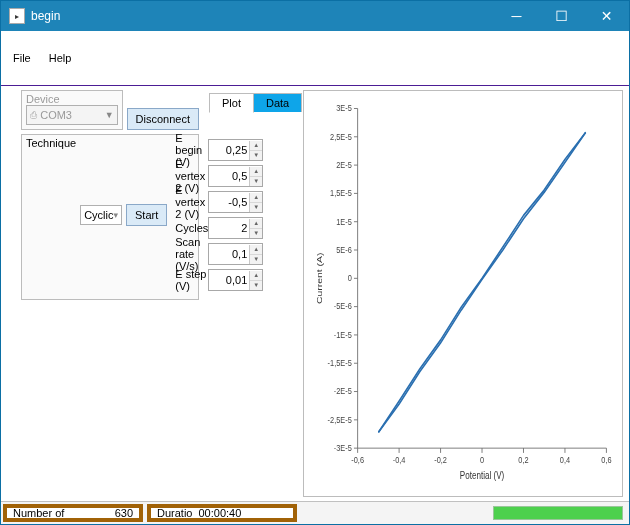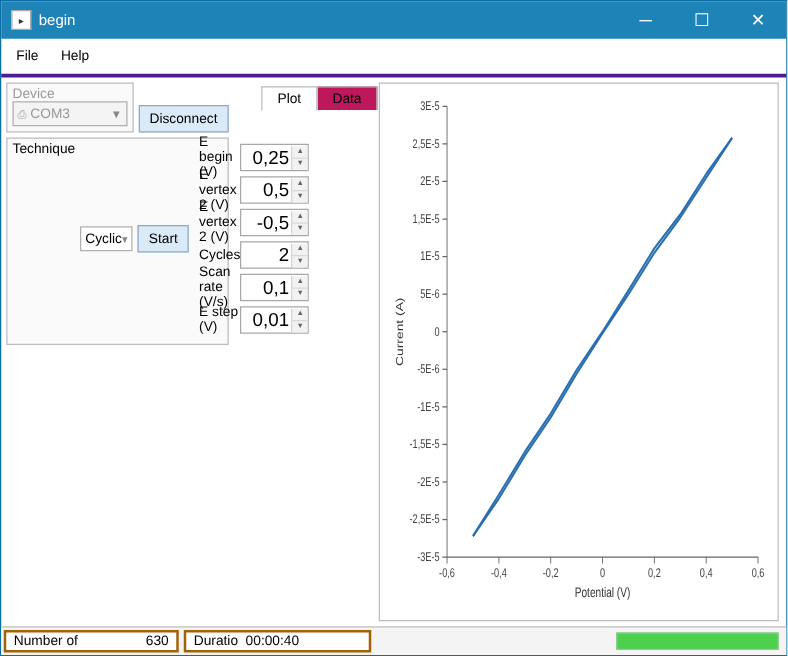--- a/index.html
+++ b/index.html
@@ -4,55 +4,55 @@
 <style>
   html,body{margin:0;padding:0;font-family:"Segoe UI",Tahoma,sans-serif;font-size:11px;color:#000;background:#fff}
   .window{width:630px;height:525px;border:1px solid #0b6fa4;box-sizing:border-box;display:flex;flex-direction:column;background:#fff}
   .titlebar{height:30px;background:#1e84b8;color:#fff;display:flex;align-items:center}
   .titlebar .appicon{width:16px;height:16px;margin:0 6px 0 8px;background:#fff;display:flex;align-items:center;justify-content:center;font-size:8px;color:#333;box-shadow:inset 0 0 0 1px #aaa}
   .titlebar .title{flex:0 0 auto;font-size:12px}
   .titlebar .spacer{flex:1}
   .winbtns{display:flex;height:100%}
   .winbtn{width:45px;display:flex;align-items:center;justify-content:center;color:#fff;font-size:14px}
   .winbtn.close{width:45px}
-  .menubar{height:22px;display:flex;align-items:center;border-bottom:3px solid #4c1d95;padding:3px 4px;gap:2px}
+  .menubar{height:22px;display:flex;align-items:center;border-bottom:1px solid #4c1d95;padding:16px 4px;gap:2px}
   .menuitem{padding:2px 8px}
-  .content{flex:1;display:flex;gap:22px;padding:4px 6px 4px 4px;box-sizing:border-box;min-height:0}
+  .content{flex:1;display:flex;gap:6px;padding:4px 6px 4px 20px;box-sizing:border-box;min-height:0}
   .leftcol{width:178px;display:flex;flex-direction:column;gap:4px}
   .panel{border:1px solid #bcbcbc;background:#fafafa;box-sizing:border-box}
   .device-panel{padding:2px 4px 4px 4px}
   .device-panel .lbl{color:#9a9a9a}
   .rowflex{display:flex;align-items:center;gap:4px}
   .combo{flex:1;height:20px;border:1px solid #b0b0b0;background:#f4f4f4;color:#9a9a9a;display:flex;align-items:center;justify-content:space-between;padding:0 3px;box-sizing:border-box}
   .combo .chev{font-size:9px;color:#888}
   .btn{height:22px;border:1px solid #8aa8c8;background:#daeaf7;padding:0 8px;display:flex;align-items:center;justify-content:center;box-sizing:border-box}
   .btn.big{min-width:62px}
   .tech-panel{padding:2px 4px 6px 4px;display:flex;flex-direction:row;gap:4px}
   .tech-panel .combo{color:#000;background:#fff}
   .paramrow{display:flex;align-items:center;height:26px}
   .paramrow .plabel{flex:1;padding-left:4px}
   .numbox{display:flex;align-items:center;border:1px solid #a8a8a8;background:#fff;height:20px}
-  .numbox input{border:0;width:36px;text-align:right;font-family:inherit;font-size:15px;padding:0 2px;outline:none;background:transparent}
+  .numbox input{border:0;width:36px;text-align:right;font-family:inherit;font-size:11px;padding:0 2px;outline:none;background:transparent}
   .spinner{width:12px;display:flex;flex-direction:column;border-left:1px solid #c8c8c8}
   .spin{height:9px;display:flex;align-items:center;justify-content:center;font-size:6px;color:#666;background:#f2f2f2}
   .spin+.spin{border-top:1px solid #d8d8d8}
   .plotarea{flex:1;display:flex;flex-direction:row;min-width:0}
   .tabs{display:flex;height:22px;align-items:flex-end;padding-left:4px}
-  .tab{padding:3px 12px;border:1px solid #bcbcbc;border-bottom:none;background:#be185d;margin-right:-1px;position:relative}
+  .tab{padding:3px 12px;border:1px solid #bcbcbc;border-bottom:none;background:#0ea5e9;margin-right:-1px;position:relative}
   .tab.active{background:#fff;z-index:2;border-bottom:1px solid #fff;margin-bottom:-1px}
   .plotframe{flex:1;border:1px solid #bcbcbc;background:#fff;position:relative;margin-left:2px}
   .plot-inner{position:absolute;inset:8px 8px 8px 8px}
   svg{width:100%;height:100%}
   .axis-line{stroke:#666;stroke-width:1;fill:none}
   .tick{stroke:#666;stroke-width:1}
   .ticklabel{font-size:10px;fill:#444}
   .axislabel{font-size:11px;fill:#333}
   .dataline{stroke:#2a6fb0;stroke-width:2;fill:none;stroke-linejoin:round}
   .statusbar{height:22px;border-top:1px solid #c0c0c0;display:flex;align-items:center;background:#f4f4f4}
-  .statusbox{border:2px solid #a16207;background:#fff;height:18px;display:flex;align-items:center;padding:0 6px;margin:0 2px;box-sizing:border-box}
+  .statusbox{border:4px solid #a16207;background:#fff;height:18px;display:flex;align-items:center;padding:0 6px;margin:0 2px;box-sizing:border-box}
   .progress{flex:0 0 130px;height:14px;border:1px solid #9ac59a;background:#4dd04d;margin:0 6px 0 auto;box-sizing:border-box}
 </style>
 </head>
 <body>
 
 <div class="window">
   <div class="titlebar">
     <div class="appicon">▸</div>
     <div class="title">begin</div>
     <div class="spacer"></div>

